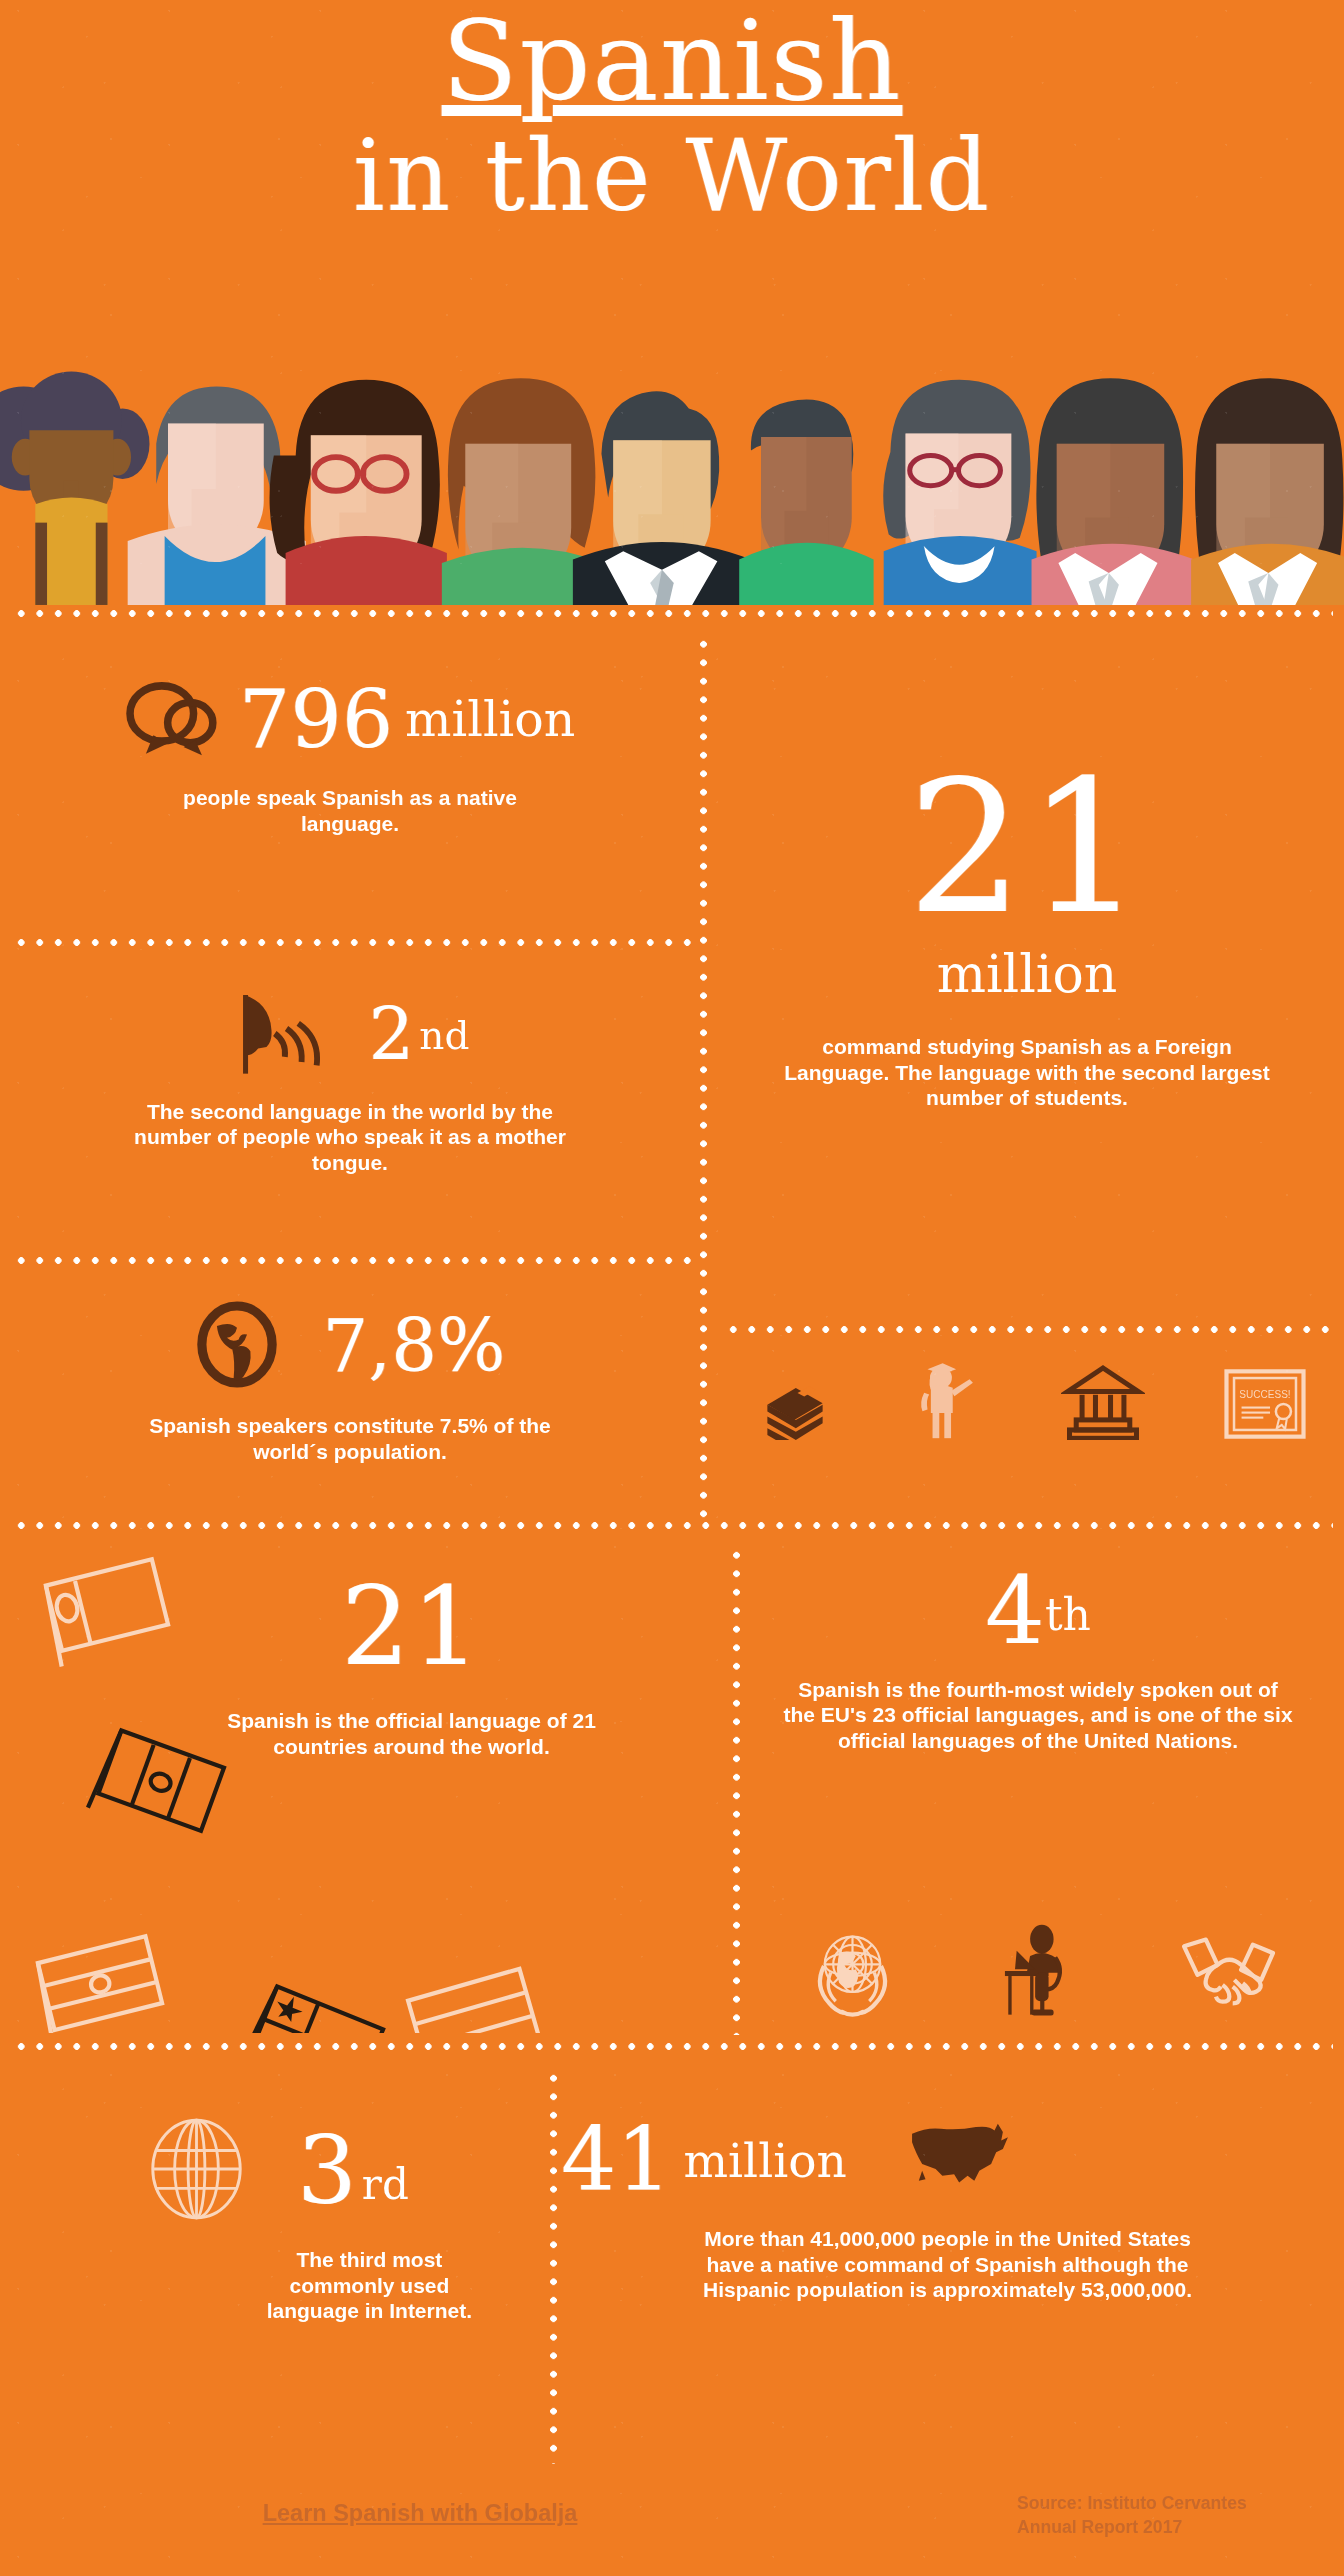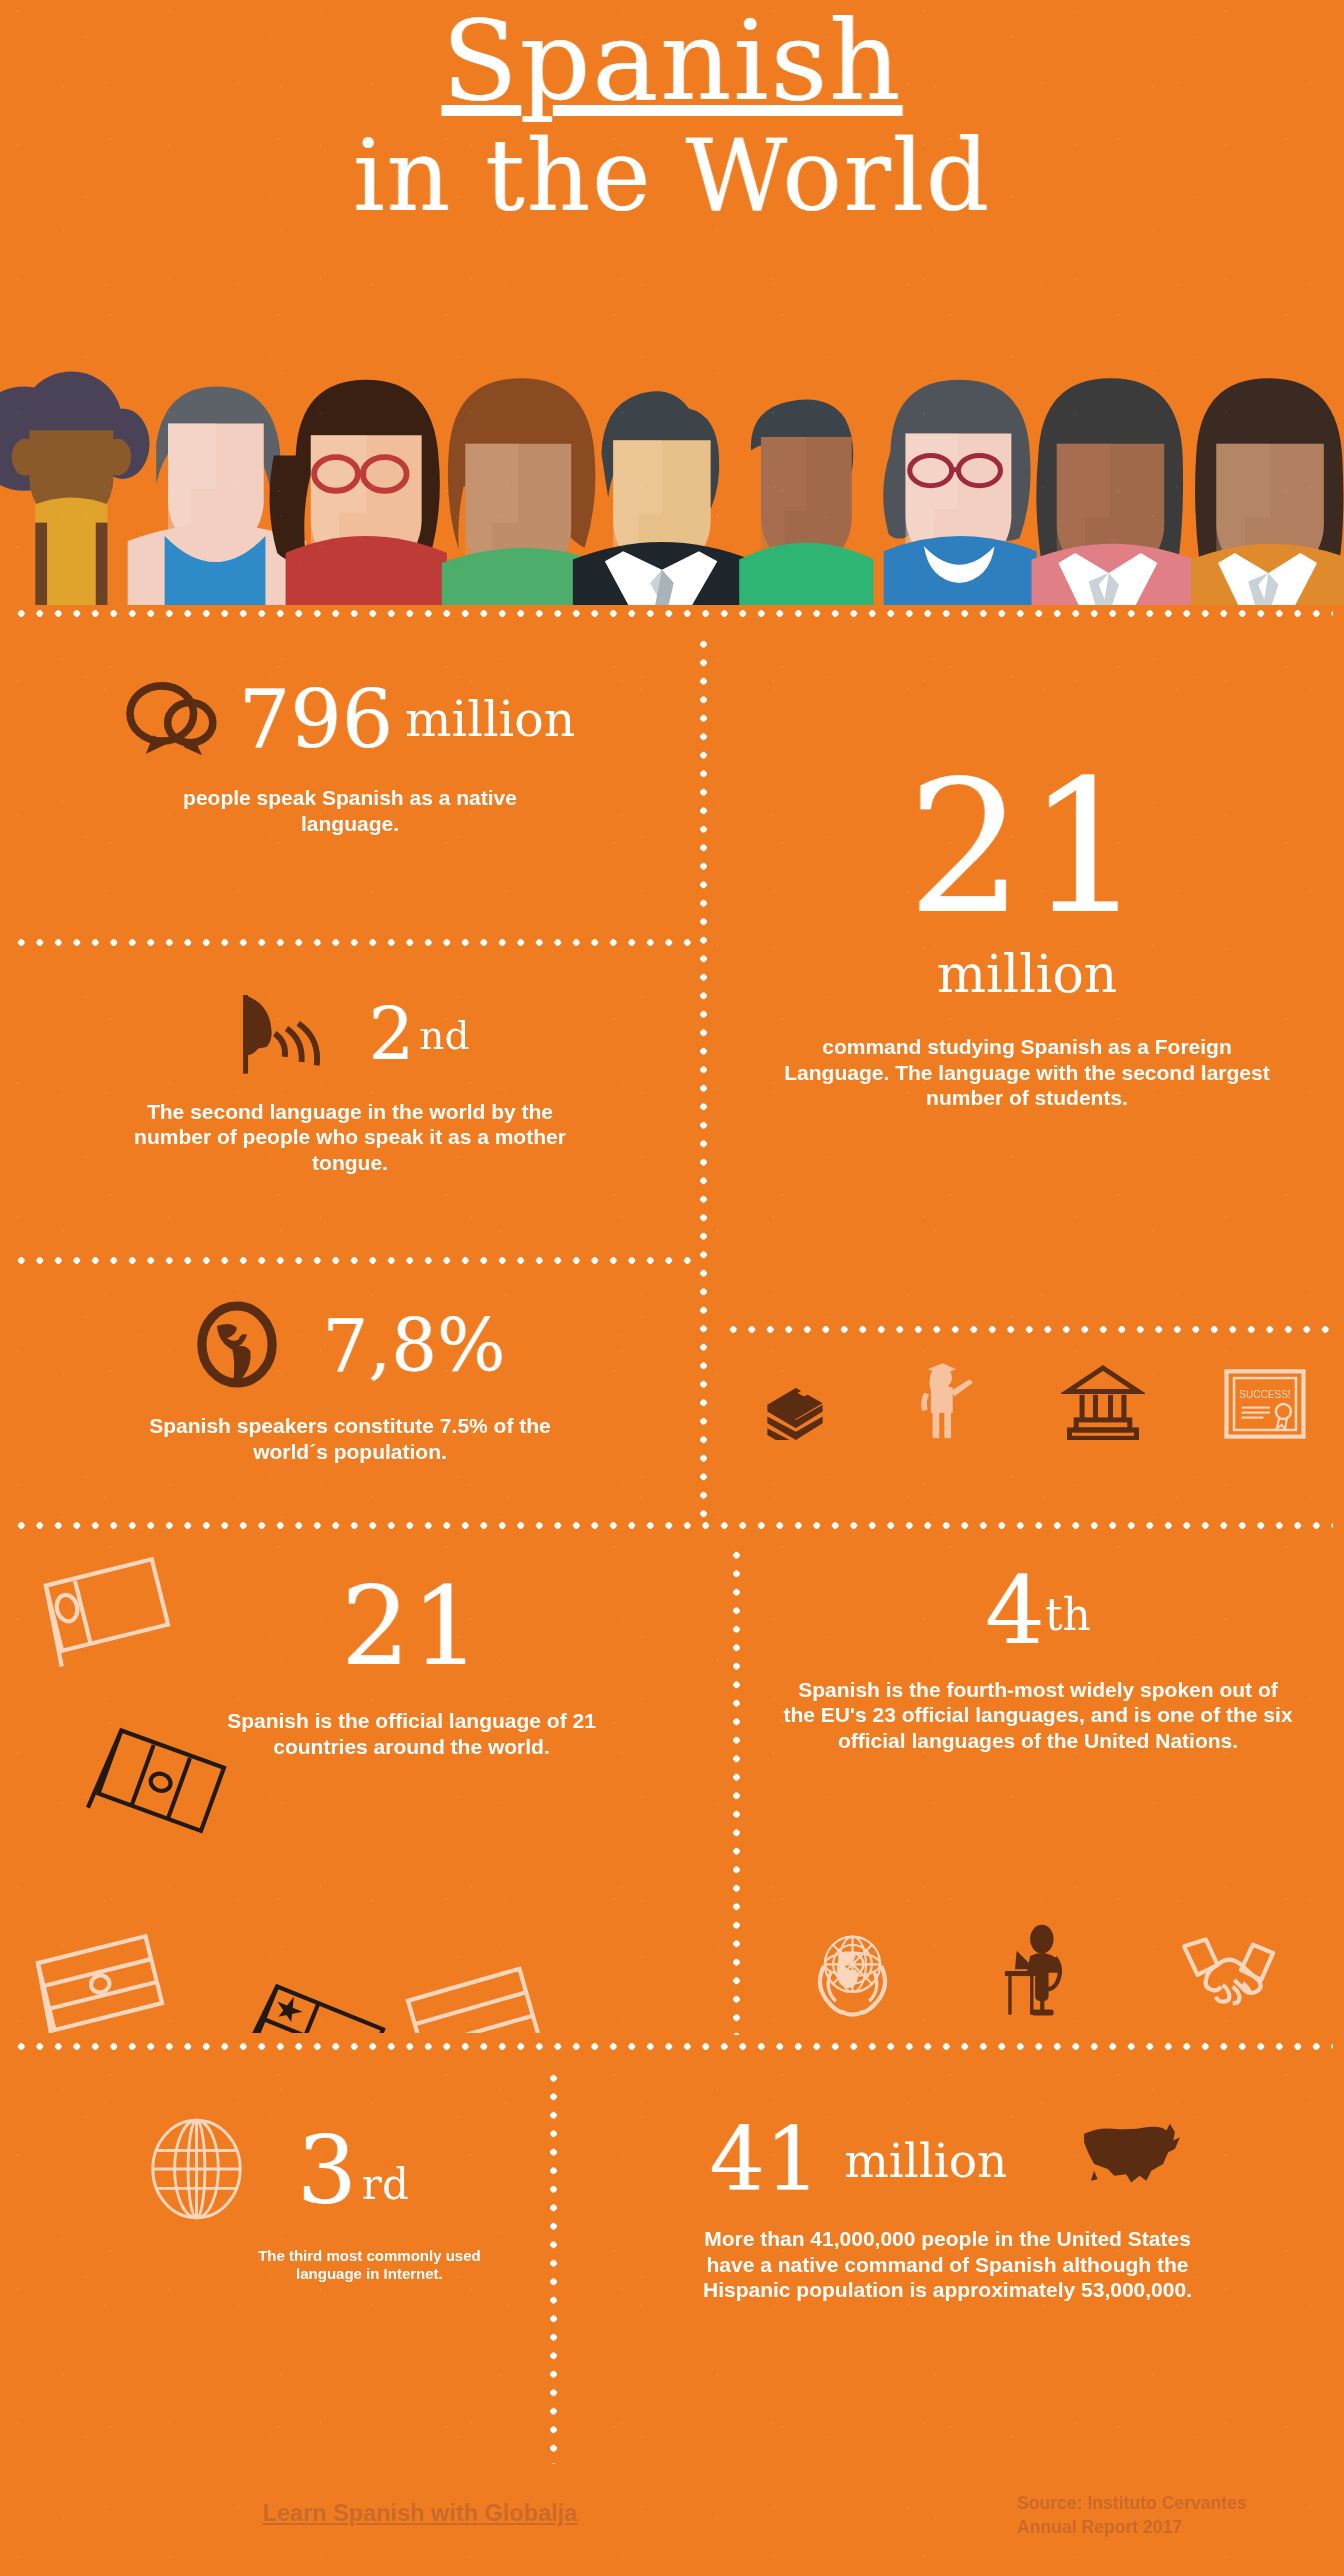--- a/index.html
+++ b/index.html
@@ -388,25 +388,25 @@
             <line x1="60" y1="5" x2="60" y2="121"></line>
             <line x1="11" y1="41" x2="109" y2="41"></line>
             <line x1="8" y1="63" x2="112" y2="63"></line>
             <line x1="11" y1="86" x2="109" y2="86"></line>
           </g>
         </svg>
       </span>
       <span class="bignum" style="font-size:94px;">3</span>
       <span class="unit" style="font-size:42px;margin-left:5px;margin-top:28.6px;">rd</span>
     </div>
-    <div class="desc" style="font-size:15px;margin:22px 0 4px 235px;width:252px;">The third most commonly used language in Internet.</div>
+    <div class="desc" style="font-size:21px;margin:22px 0 4px 235px;width:252px;">The third most commonly used language in Internet.</div>
   </div>
 
   <div class="stat" style="left:561px;top:2117px;width:773px;">
-    <div class="row" style="justify-content:center;align-items:center;gap:12px;">
+    <div class="row" style="align-items:center;">
       <span class="bignum" style="font-size:87px;">41</span>
       <span class="unit" style="font-size:47px;margin-left:11.8px;">million</span>
       <span style="margin-left:60px;">
         <svg width="106" height="74" viewBox="0 0 126 88">
           <path d="M6 14 q18 -8 34 -6 q22 2 42 -2 q16 -2 22 4 l4 -8 l6 10 l-2 10 l8 -4 l-6 14 l-8 4 l-6 14 l-14 8 l-6 12 l-8 -6 l-10 8 l-6 -10 l-14 2 l-8 -8 l-16 -6 q-8 -14 -12 -26 z" fill="#5A2D12"></path>
           <path d="M18 58 l-4 12 l8 -2 z" fill="#5A2D12"></path>
         </svg>
       </span>
     </div>
     <div class="desc" style="font-size:21px;margin:22px auto 0;width:538px;">More than 41,000,000 people in the United States have a native command of Spanish although the Hispanic population is approximately 53,000,000.</div>

